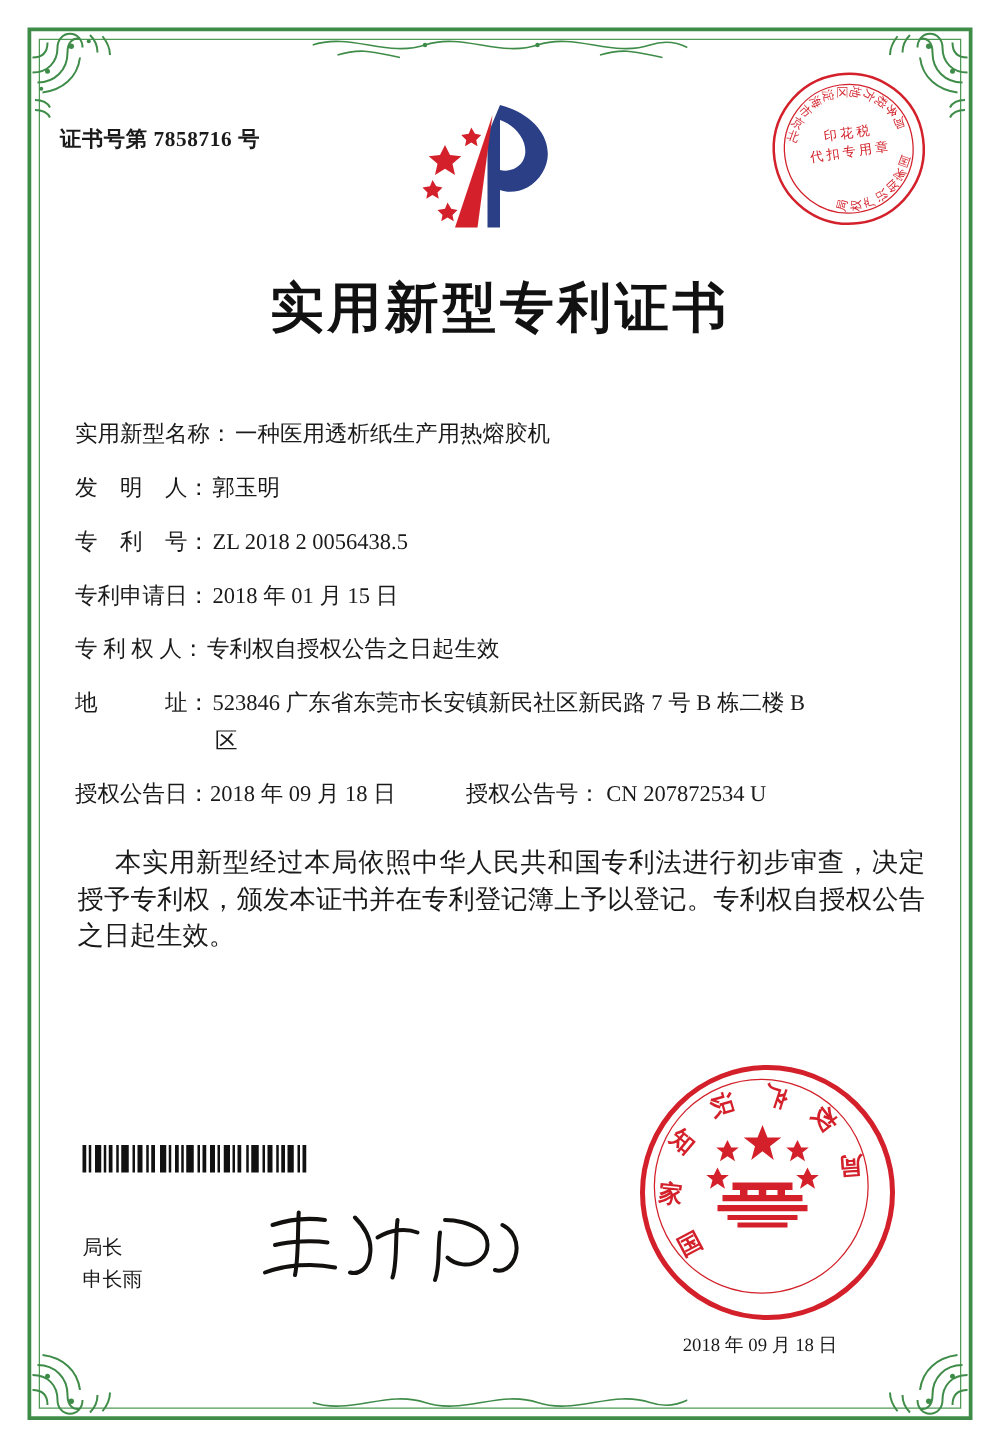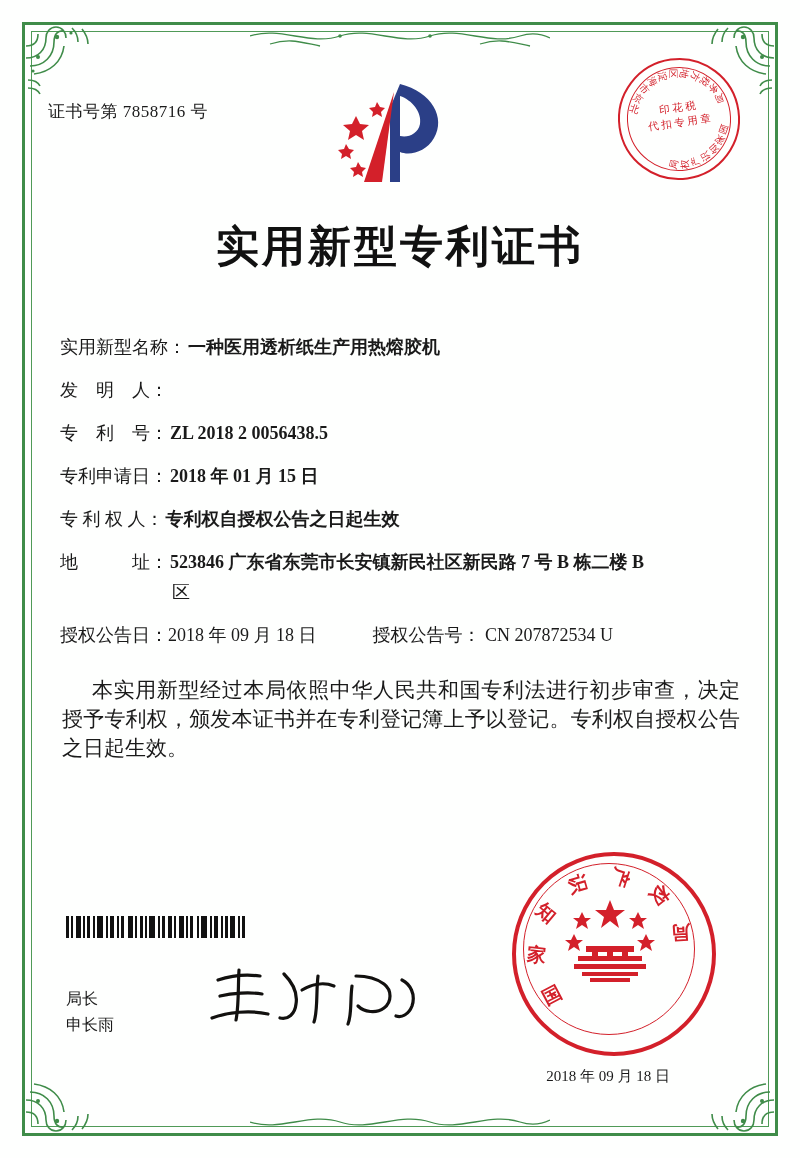--- a/index.html
+++ b/index.html
@@ -58,20 +58,21 @@
   .edge-top { left: 250px; top: 24px; }
   .edge-bottom { left: 250px; bottom: 24px; transform: scaleY(-1); }
 
   
   .cert-no {
     position: absolute;
     left: 48px;
     top: 100px;
     font-size: 17px;
     letter-spacing: 0.5px;
+    font-weight: bold;
   }
 
   .logo {
     position: absolute;
     left: 330px;
     top: 78px;
     width: 140px;
     height: 110px;
   }
 
@@ -144,21 +145,20 @@
     margin-bottom: 21px;
     line-height: 22px;
   }
   .row .label {
     flex: 0 0 auto;
     white-space: pre;
   }
   .row .value {
     flex: 1 1 auto;
     padding-left: 2px;
-    font-weight: bold;
   }
   .row.tight { margin-bottom: 8px; }
   .row .cont {
     padding-left: 112px;
   }
   .row.split {
     margin-bottom: 16px;
   }
   .row.split .pair2 {
     margin-left: 56px;
@@ -428,20 +428,21 @@
 
   <div class="title">实用新型专利证书</div>
 
   <div class="fields">
     <div class="row">
       <span class="label">实用新型名称：</span>
       <span class="value">一种医用透析纸生产用热熔胶机</span>
     </div>
     <div class="row">
       <span class="label">发　明　人：</span>
+      <span class="value">郭玉明</span>
     </div>
     <div class="row">
       <span class="label">专　利　号：</span>
       <span class="value">ZL 2018 2 0056438.5</span>
     </div>
     <div class="row">
       <span class="label">专利申请日：</span>
       <span class="value">2018 年 01 月 15 日</span>
     </div>
     <div class="row">

